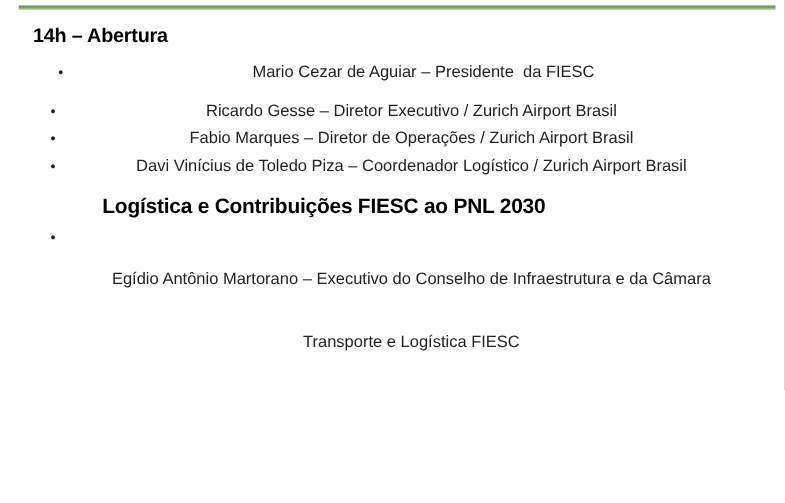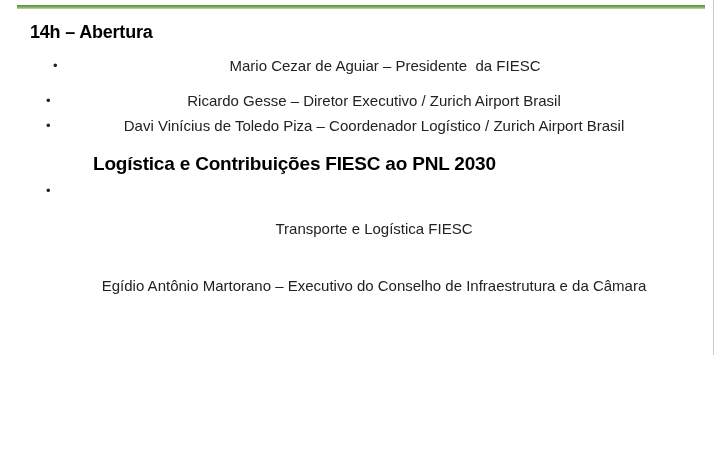--- a/index.html
+++ b/index.html
@@ -99,30 +99,31 @@
         <span class="hline">14h – Abertura</span>
       </div>
       <ul class="speakers">
         <li class="speaker wide">Mario Cezar de Aguiar – Presidente  da FIESC</li>
       </ul>
     </section>
 
     <section class="sec-2">
       <ul class="speakers">
         <li class="speaker">Ricardo Gesse – Diretor Executivo / Zurich Airport Brasil</li>
+        <li class="speaker">Fabio Marques – Diretor de Operações / Zurich Airport Brasil</li>
         <li class="speaker">Davi Vinícius de Toledo Piza – Coordenador Logístico / Zurich Airport Brasil</li>
       </ul>
     </section>
 
     <section class="sec-3">
       <div class="heading">
         <span class="hline indent">Logística e Contribuições FIESC ao PNL 2030</span>
       </div>
       <ul class="speakers">
         <li class="speaker">
+          <span class="sline">Egídio Antônio Martorano – Executivo do Conselho de Infraestrutura e da Câmara</span>
           <span class="sline">Transporte e Logística FIESC</span>
-          <span class="sline">Egídio Antônio Martorano – Executivo do Conselho de Infraestrutura e da Câmara</span>
         </li>
       </ul>
     </section>
 
   </div>
 </div>
 
 </body></html>

